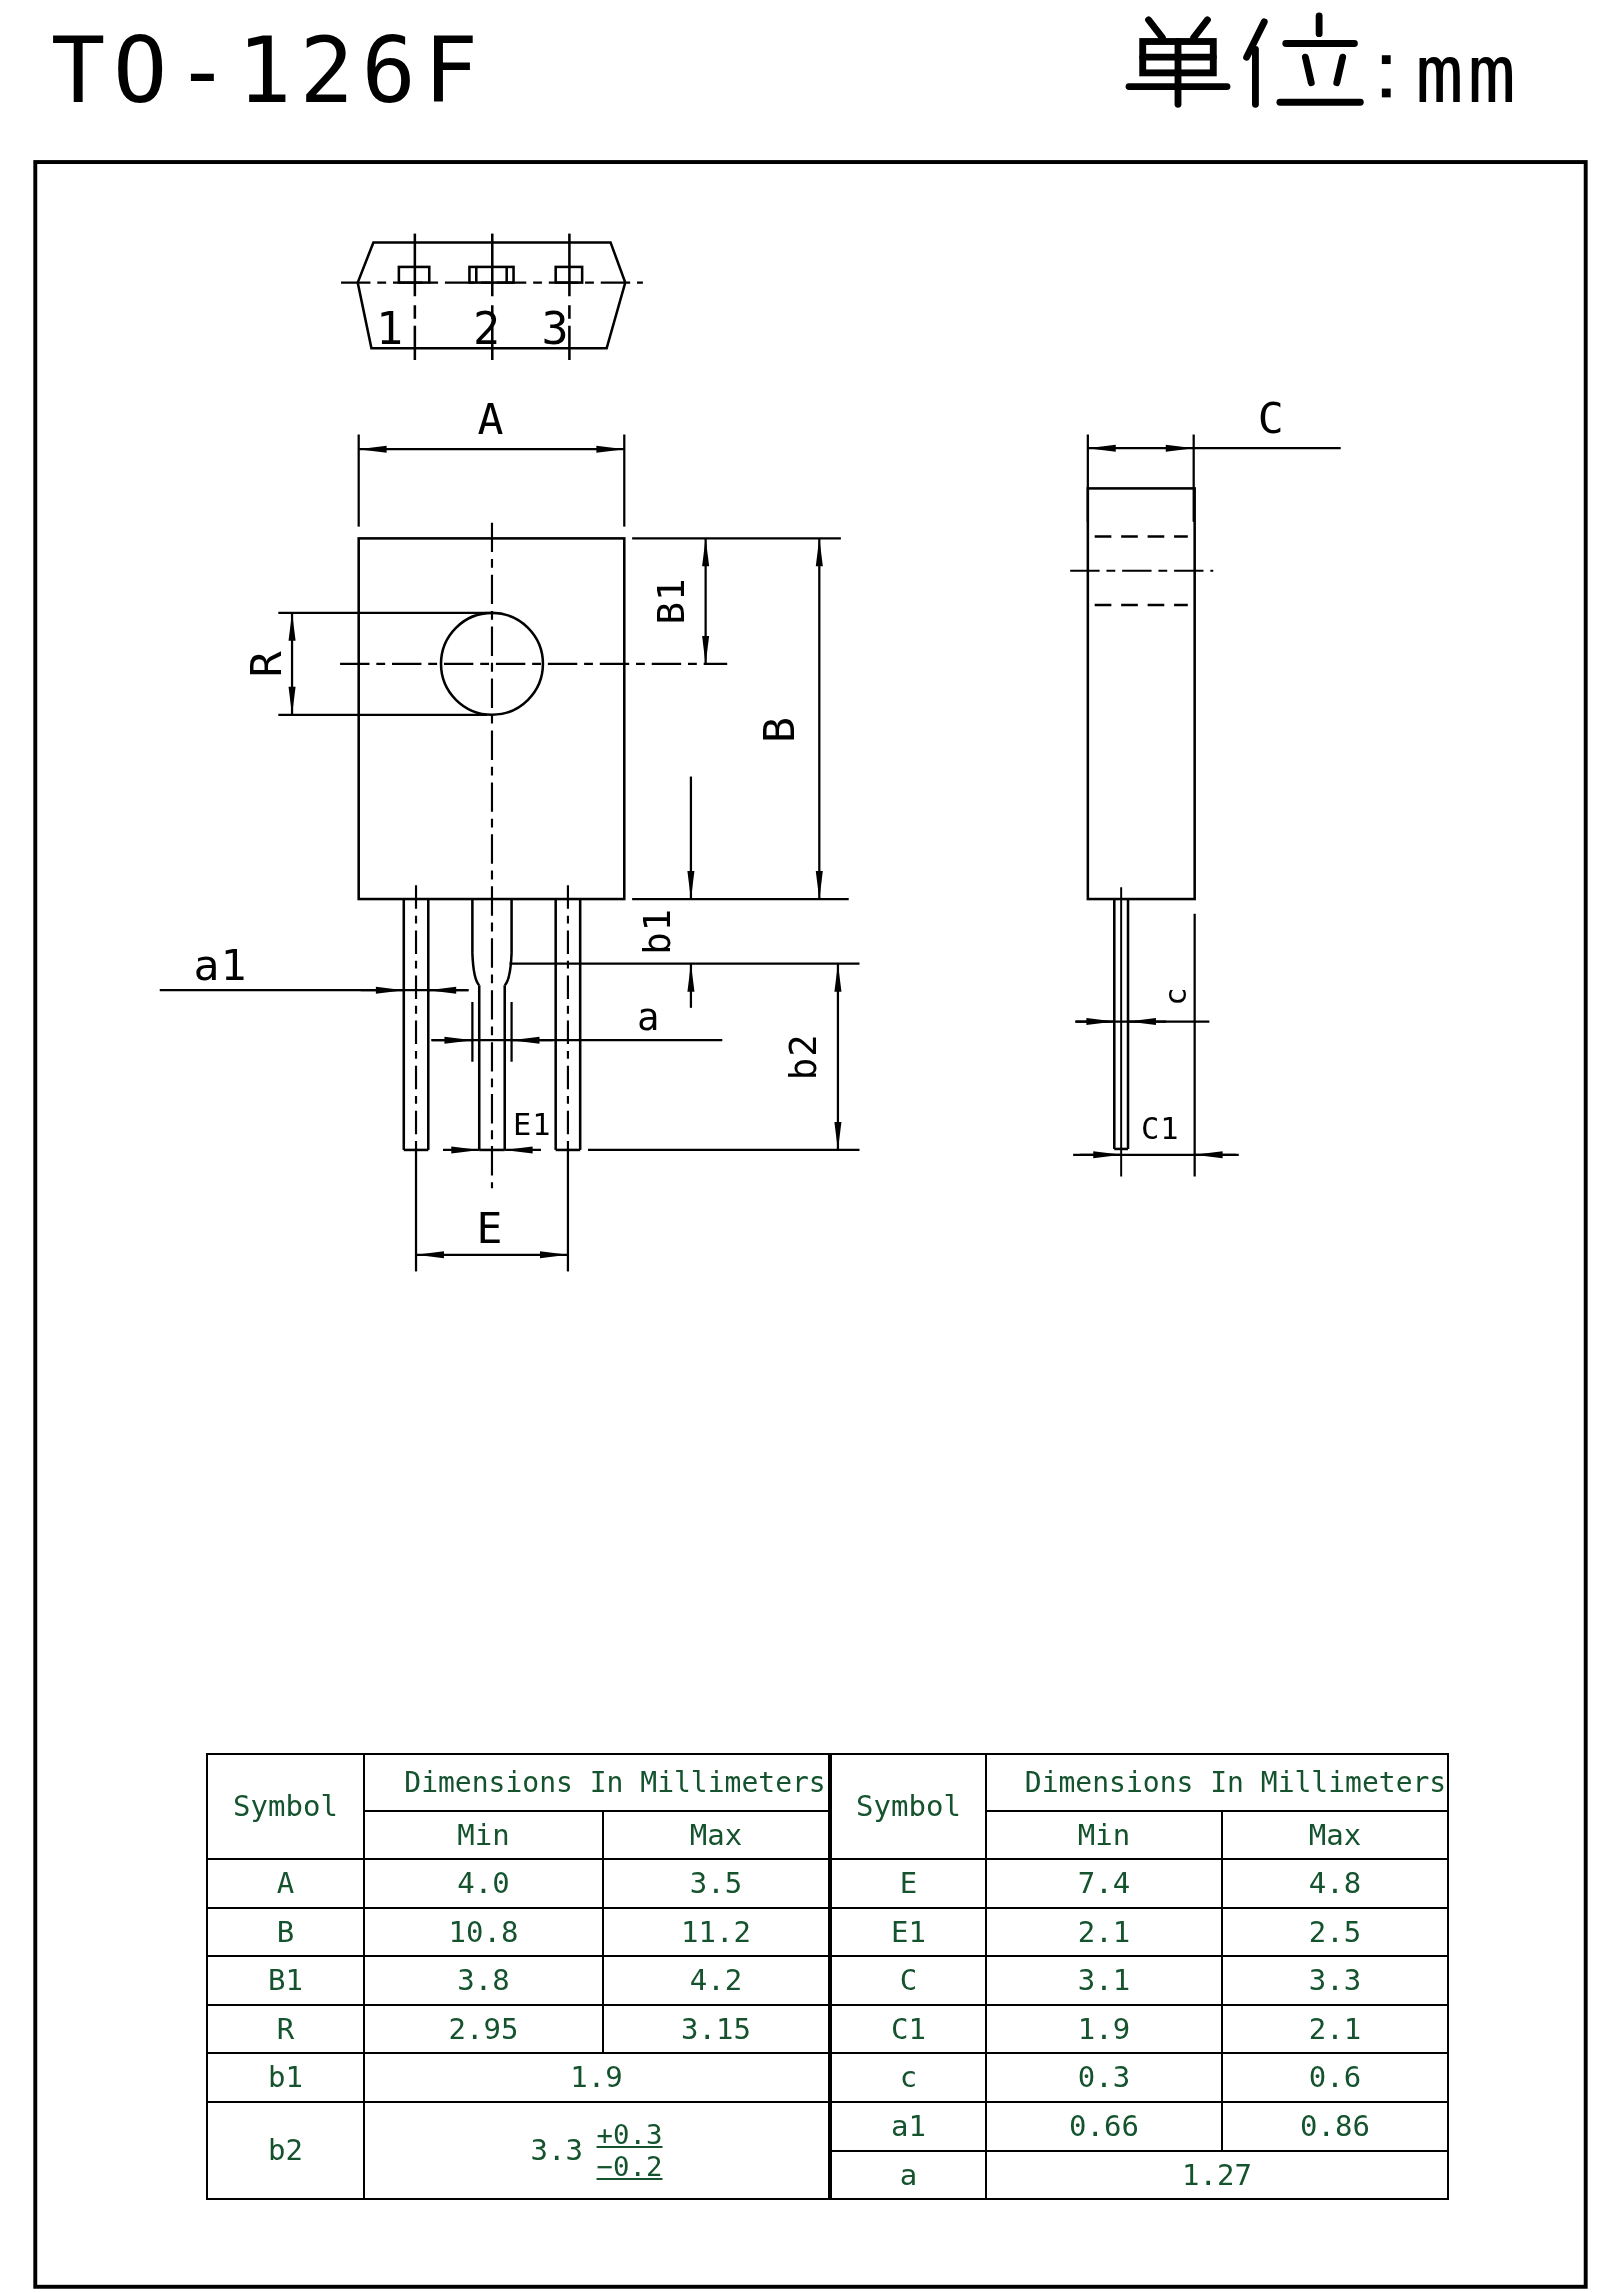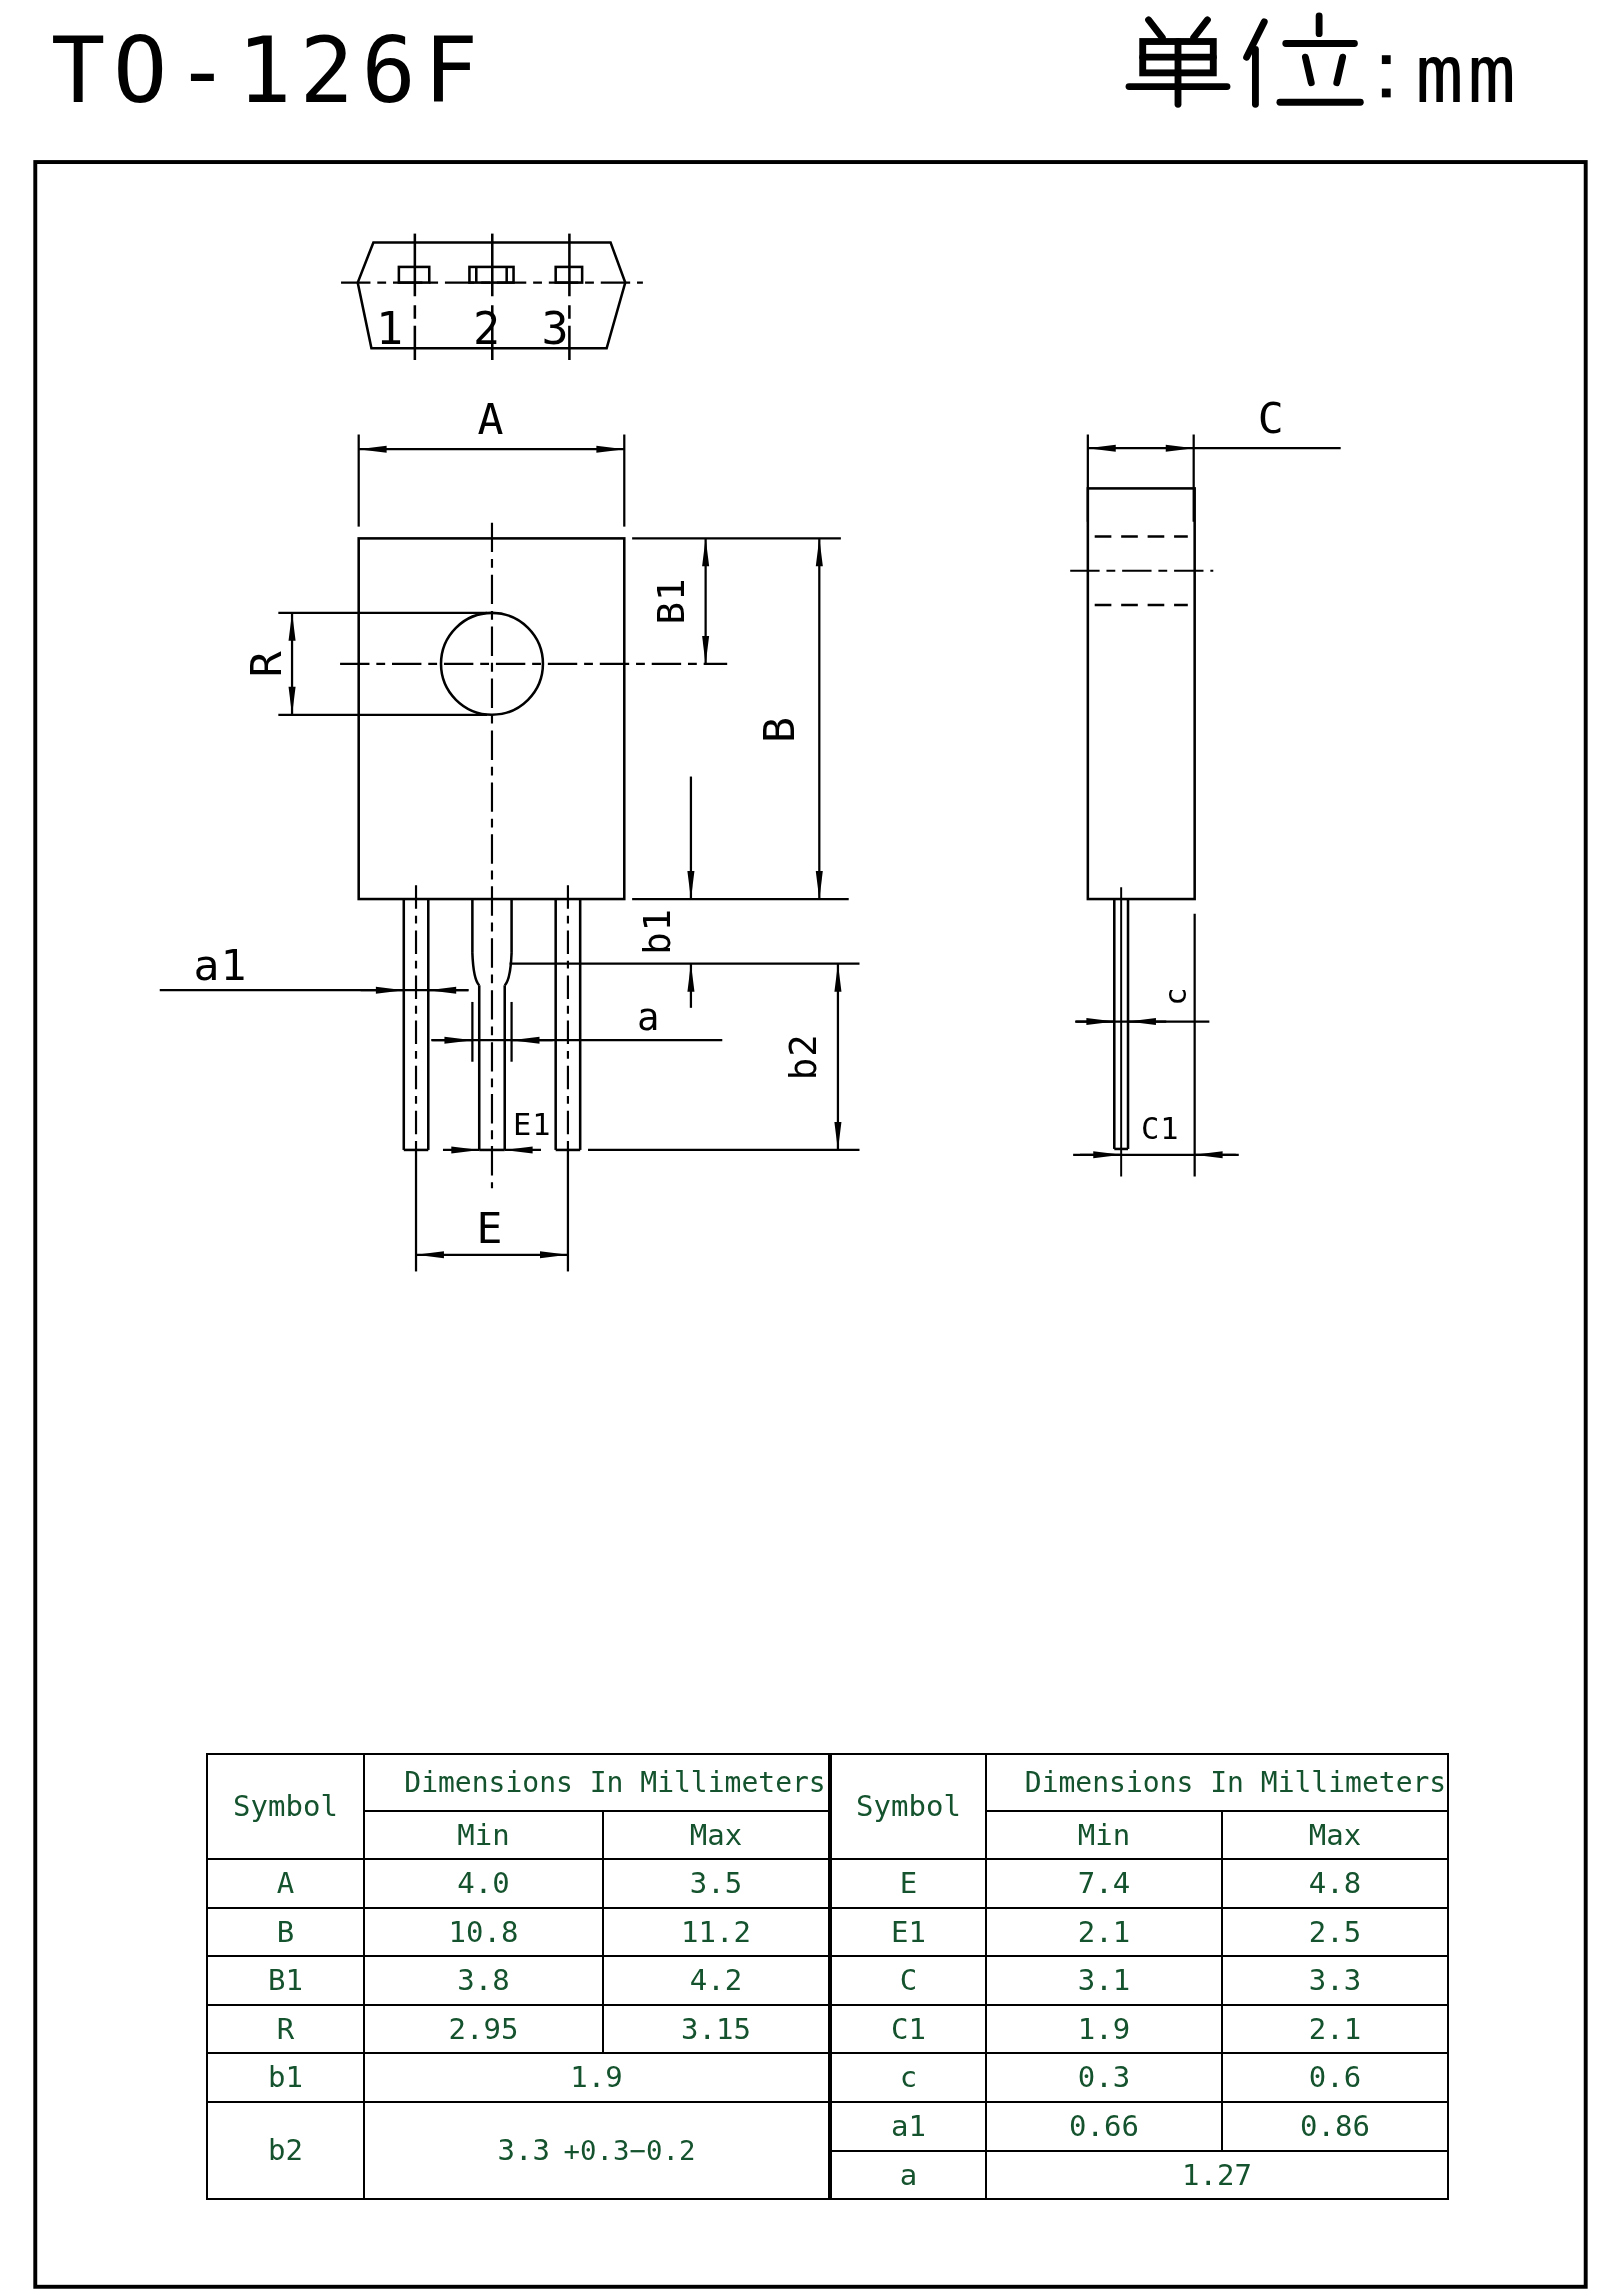--- a/index.html
+++ b/index.html
@@ -15,21 +15,21 @@
 
   
   #tbl-wrap{position:absolute;left:206px;top:1753px;width:1240px;height:445px;display:flex;}
   table.dim{border-collapse:collapse;table-layout:fixed;border:2.9px solid #000;font-size:29px;color:#14532d;}
   table.dim td{border:2px solid #000;text-align:center;vertical-align:middle;padding:0;line-height:1.05;}
   table.dim .grp{font-size:28px;padding-left:37px;}
   table.dim .hdr{font-size:29px;}
   #tbl-right{border-left:0;}
   .tolcell{display:flex;align-items:center;justify-content:center;}
   .tolcell .base{margin-right:13.7px;}
-  .tol{display:flex;flex-direction:row;font-size:27.4px;line-height:1.15;text-align:left;}
+  .tol{display:flex;flex-direction:column;font-size:27.4px;line-height:1.15;text-align:left;text-decoration:underline;}
 </style>
 </head>
 <body>
 
 <div id="stage">
 
 <svg width="1620" height="2293" viewBox="0 0 1653 2339">
   <defs>
     <marker id="arw" viewBox="0 0 30 9" refX="29.5" refY="4.5" markerWidth="30" markerHeight="9" markerUnits="userSpaceOnUse" orient="auto-start-reverse">
       <path d="M30,4.5 L1,0.9 L1,8.1 Z" fill="#000"></path>

